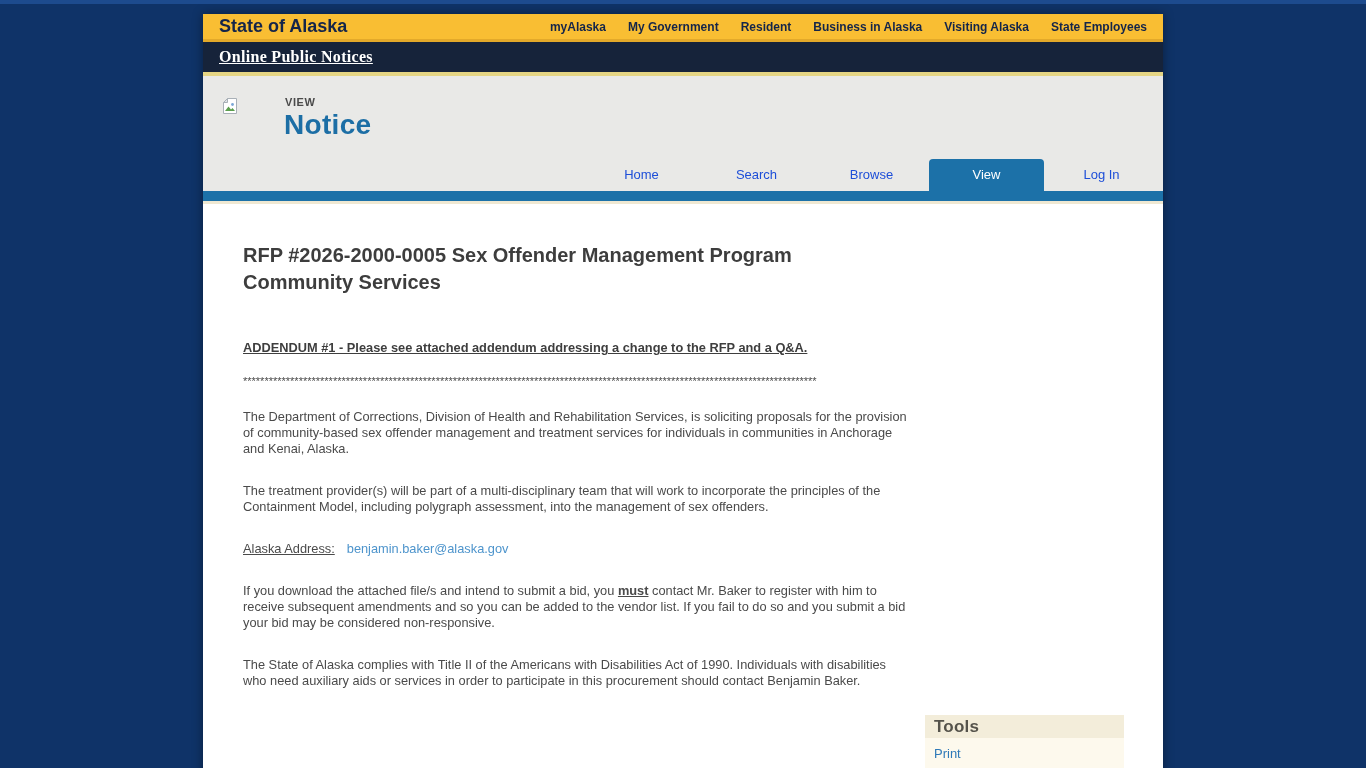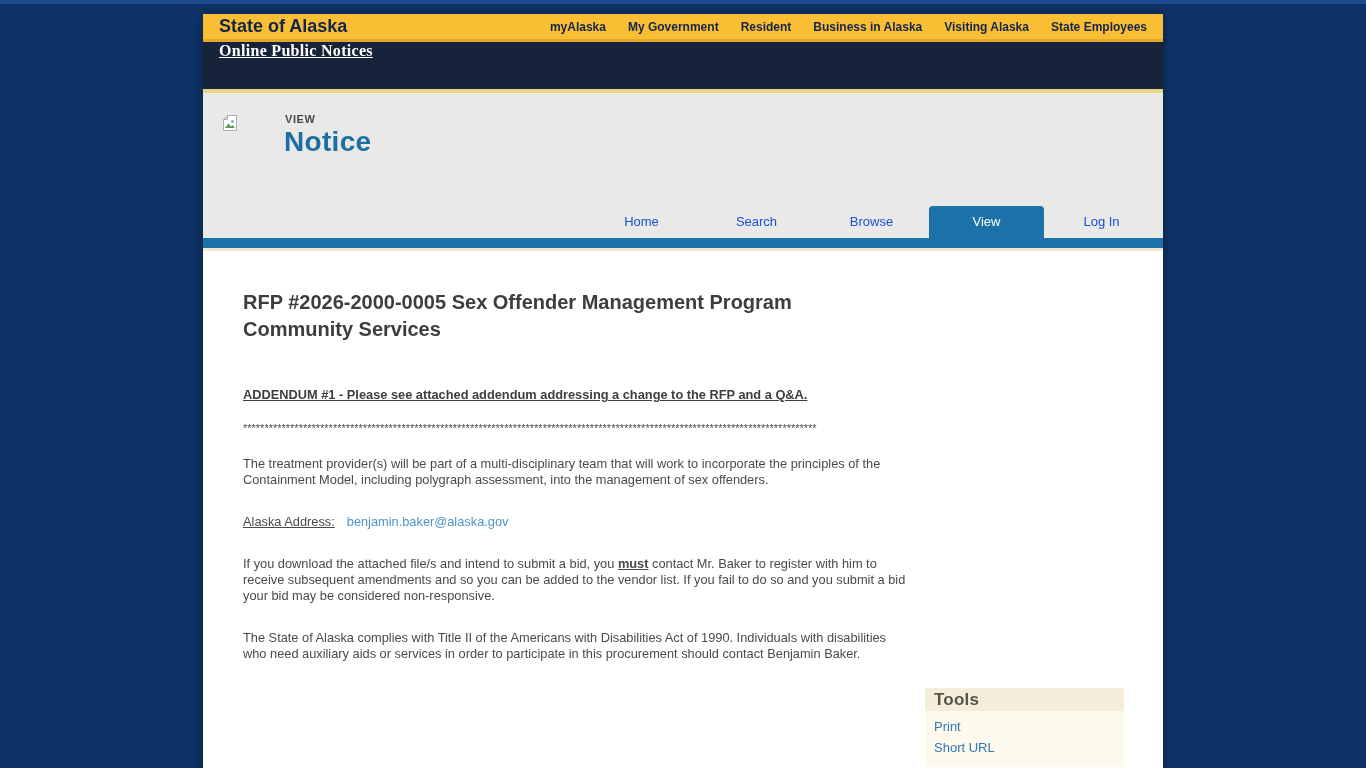--- a/index.html
+++ b/index.html
@@ -20,32 +20,32 @@
     height:28px; background:#f9be33; border-bottom:3px solid #e3a92a;
     display:flex; align-items:center; justify-content:space-between;
     padding:0 16px 0 16px;
   }
   .brand { font-size:18px; font-weight:bold; color:#14254a; }
   .topnav { display:flex; gap:22px; }
   .topnav span { font-size:12px; font-weight:bold; color:#14254a; cursor:pointer; white-space:nowrap; }
 
   
   .siteband {
-    height:47px; background:#16233a;
-    display:flex; align-items:flex-start; padding:0 16px;
+    height:30px; background:#16233a;
+    display:flex; align-items:center; padding:0 16px;
   }
   .siteband a {
     font-family:"Liberation Serif", serif;
     font-size:16px; font-weight:bold; color:#ffffff;
     text-decoration:underline; letter-spacing:.3px; cursor:pointer;
   }
   .gold-line { height:4px; background:#e5d584; }
 
   
-  .header { position:relative; height:145px; background:#e9e9e7; }
+  .header { position:relative; height:115px; background:#e9e9e7; }
   .app-icon { position:absolute; left:19px; top:21px; width:16px; height:18px; }
   .kicker {
     position:absolute; left:82px; top:20px;
     font-size:11px; font-weight:bold; color:#4a4a4a; letter-spacing:.6px;
   }
   .section-title {
     position:absolute; left:81px; top:33px;
     font-size:28px; font-weight:bold; color:#1c6ea5; letter-spacing:.3px;
   }
   .tabs {
@@ -143,20 +143,21 @@
 
     <div class="content">
 
       <div class="main">
         <h1>RFP #2026-2000-0005 Sex Offender Management Program Community Services</h1>
 
         <div class="para addendum">ADDENDUM #1 - Please see attached addendum addressing a change to the RFP and a Q&amp;A.</div>
 
         <div class="divider">**************************************************************************************************************************************</div>
 
+        <div class="para">The Department of Corrections, Division of Health and Rehabilitation Services, is soliciting proposals for the provision of community-based sex offender management and treatment services for individuals in communities in Anchorage and Kenai, Alaska.</div>
 
         <div class="para">The treatment provider(s) will be part of a multi-disciplinary team that will work to incorporate the principles of the Containment Model, including polygraph assessment, into the management of sex offenders.</div>
 
         <div class="para">
           <span class="u">Alaska Address:</span><a class="email-link">benjamin.baker@alaska.gov</a>
         </div>
 
         <div class="para">
           <span>If you download the attached file/s and intend to submit a bid, you </span><span class="b u">must</span><span> contact Mr. Baker to register with him to receive subsequent amendments and so you can be added to the vendor list. If you fail to do so and you submit a bid your bid may be considered non-responsive.</span>
         </div>

